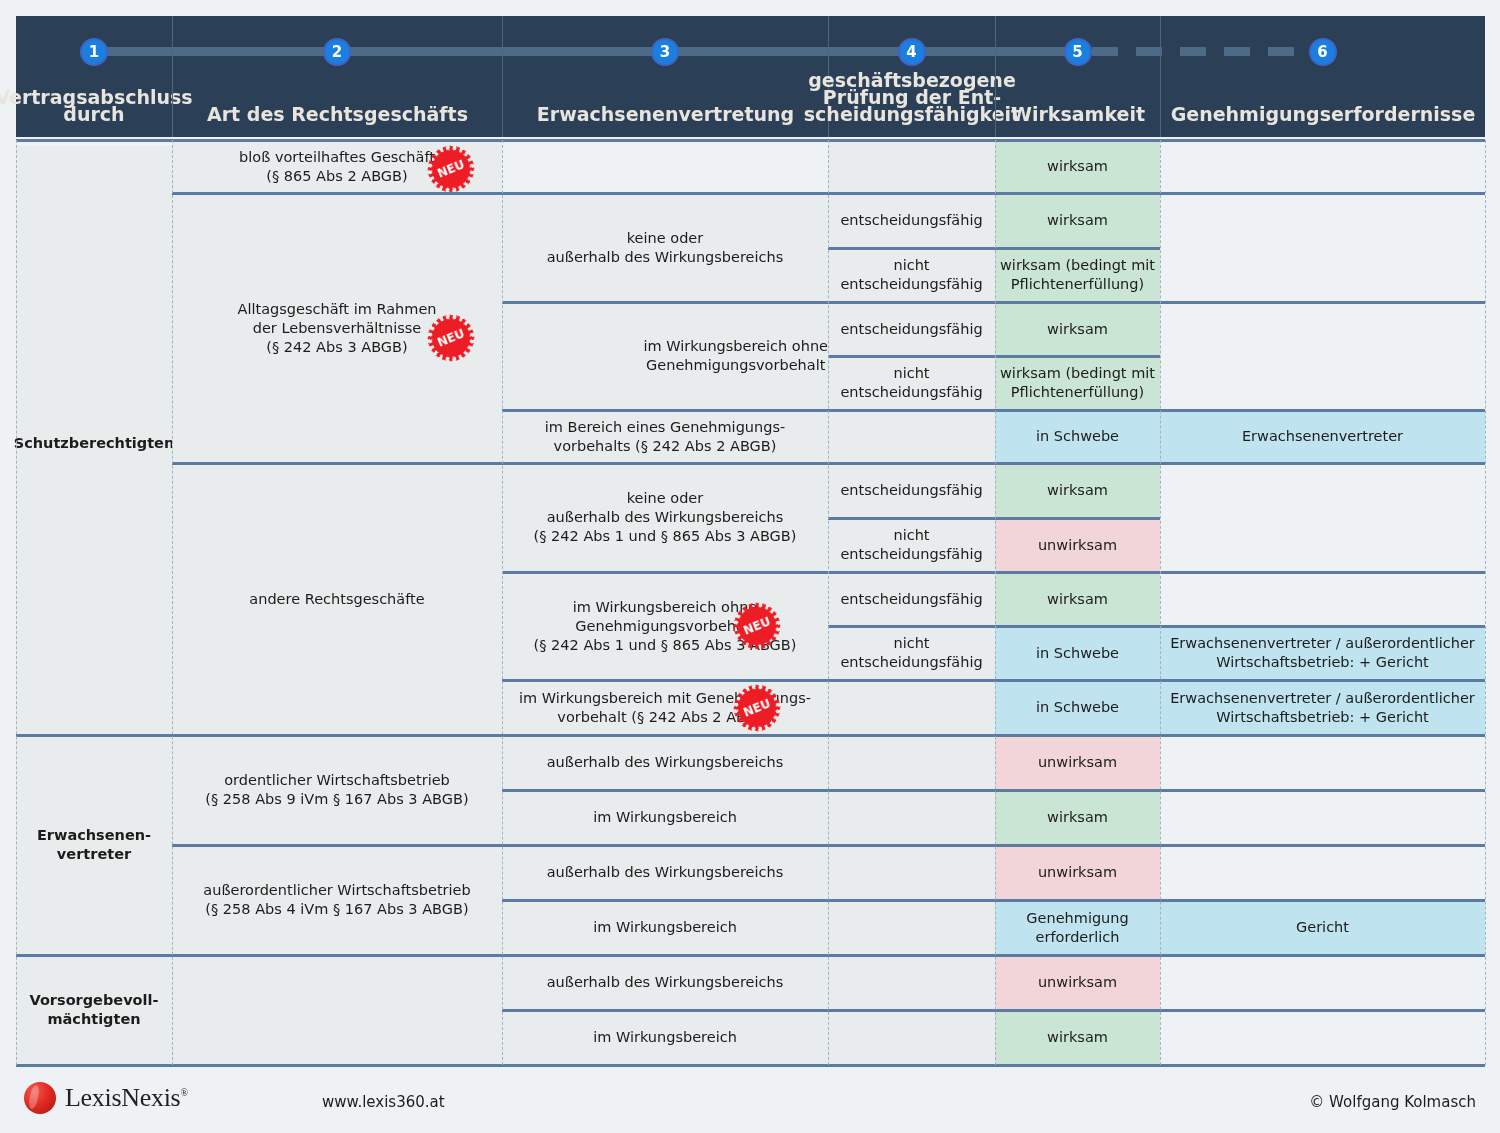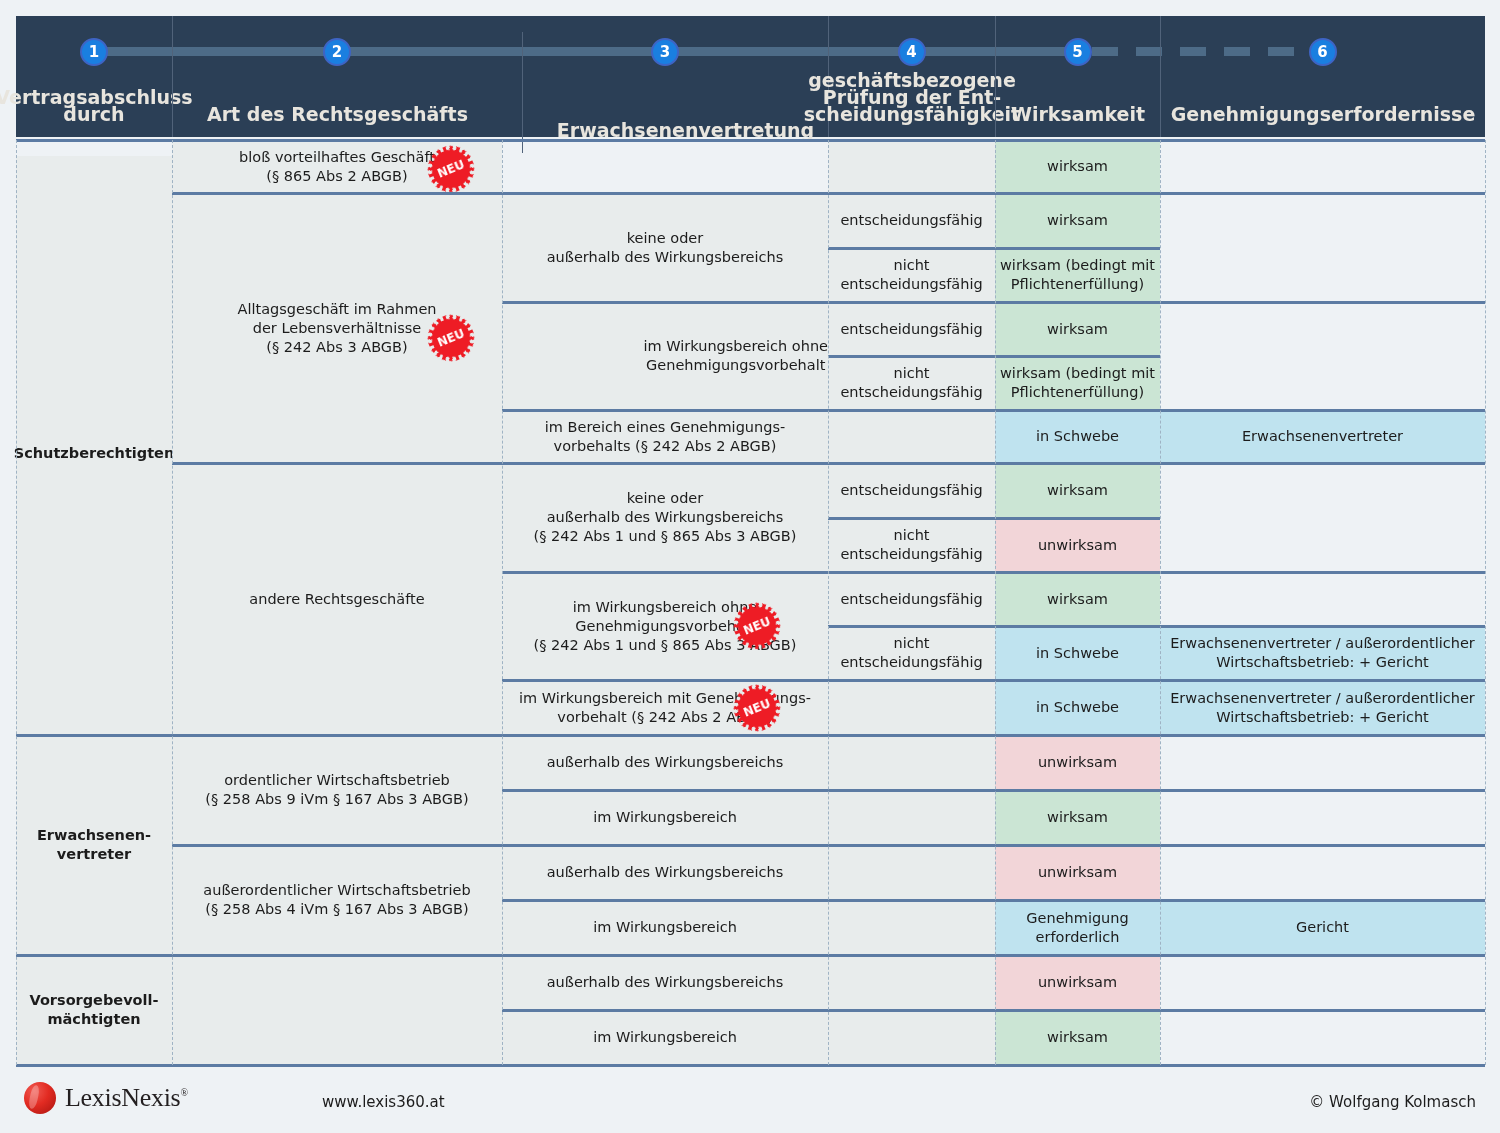--- a/index.html
+++ b/index.html
@@ -98,21 +98,21 @@
       </div>
       <div class="bubble" style="left: 64px;">
         <span>1</span>
       </div>
       <div class="hdr-col" style="left: 156px; width: 330px;">
         <div class="hdr-label">Art des Rechtsgeschäfts</div>
       </div>
       <div class="bubble" style="left: 307px;">
         <span>2</span>
       </div>
-      <div class="hdr-col" style="left: 506px; width: 326px; margin-top: 16px;">
+      <div class="hdr-col" style="left: 486px; width: 326px;">
         <div class="hdr-label">Erwachsenenvertretung</div>
       </div>
       <div class="bubble" style="left: 635px;">
         <span>3</span>
       </div>
       <div class="hdr-col" style="left: 812px; width: 167px;">
         <div class="hdr-label">geschäftsbezogene
 Prüfung der Ent-
 scheidungsfähigkeit</div>
       </div>
@@ -127,21 +127,21 @@
       </div>
       <div class="hdr-col" style="left: 1144px; width: 325px;">
         <div class="hdr-label">Genehmigungserfordernisse</div>
       </div>
       <div class="bubble" style="left: 1292.5px;">
         <span>6</span>
       </div>
     </div>
 
   <div class="body-wrap" id="grid">
-      <div class="cell bg-grey bold" style="left: 0px; top: 16px; width: 156px; height: 595px;">
+      <div class="cell bg-grey bold" style="left: 0px; top: 6px; width: 156px; height: 595px;">
         <span style="white-space: pre-line;">Schutzberechtigten</span>
       </div>
       <div class="cell bg-grey" style="left: 156px; top: 0px; width: 330px; height: 53px;">
         <span style="white-space: pre-line;">bloß vorteilhaftes Geschäft
 (§ 865 Abs 2 ABGB)</span>
       </div>
       <div class="neu" style="left: 416px; top: 9.5px;">
         <span>NEU</span>
       </div>
       <div class="cell bg-grey" style="left: 156px; top: 53px; width: 330px; height: 270px;">

